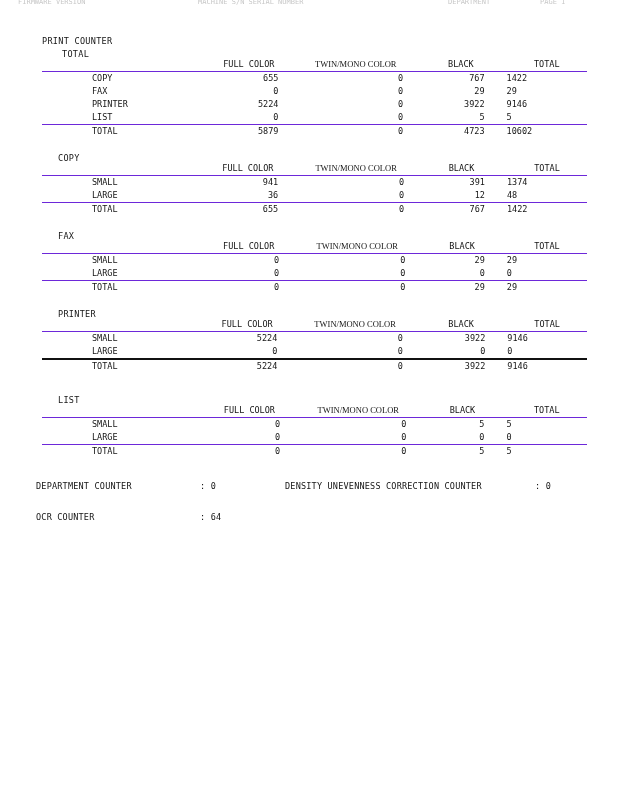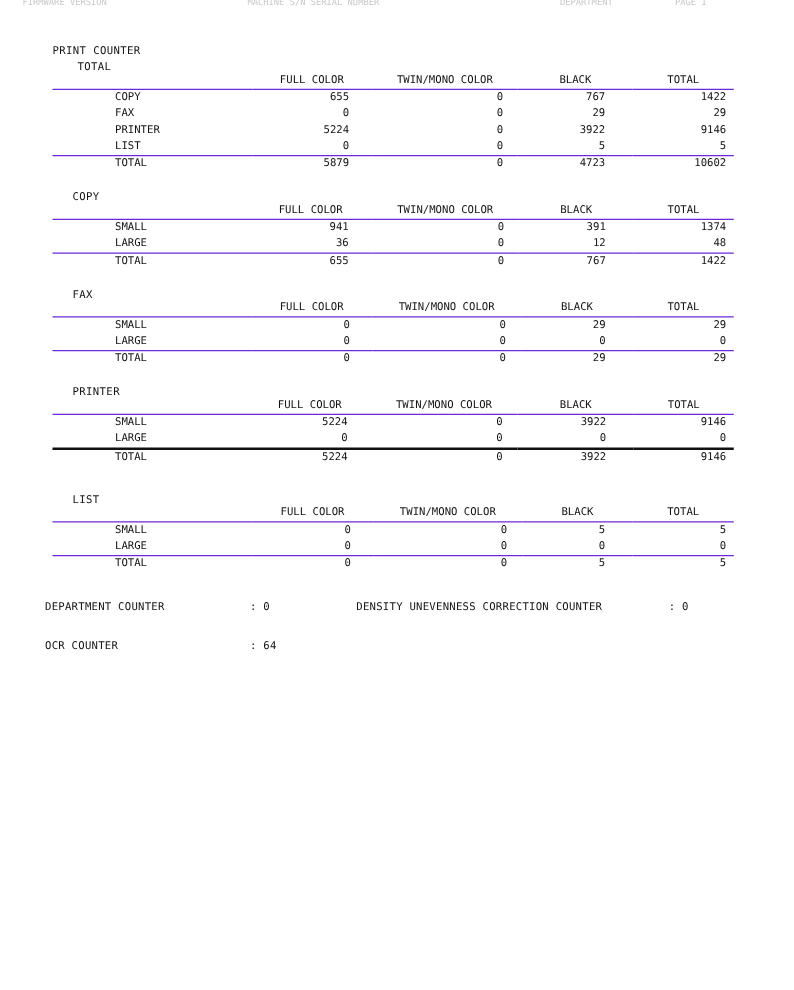--- a/index.html
+++ b/index.html
@@ -65,26 +65,26 @@
     padding: 0;
     font-weight: normal;
     white-space: nowrap;
     height: 13px;
     line-height: 13px;
   }
   .col-label  { width: 155px; text-align: left;  padding-left: 50px !important; }
   .col-full   { width: 105px; text-align: right; padding-right: 18px !important; }
   .col-twin   { width: 130px; text-align: right; padding-right: 12px !important; }
   .col-black  { width: 100px; text-align: right; padding-right: 22px !important; }
-  .col-total  { width: 105px; text-align: right; padding-right: 6px !important; }
+  .col-total  { width: 105px; text-align: left; padding-right: 6px !important; }
 
   .hdr td { text-align: center; }
   .hdr .col-label { text-align: left; }
   .hdr .col-full  { text-align: center; padding-right: 0 !important; }
-  .hdr .col-twin  { text-align: center; padding-right: 0 !important; }
+  .hdr .col-twin  { text-align: center; padding-right: 0 !important; font-family: Liberation Serif, serif; }
   .hdr .col-black { text-align: center; padding-right: 0 !important; }
   .hdr .col-total { text-align: center; padding-right: 0 !important; }
   .rule-bot td   { border-bottom: 1px solid #6d28d9; }
   .rule-thick td { border-bottom: 2px solid #111; }
 
   .footer-line {
     position: absolute;
     font-size: 8.5px;
     color: #141414;
     white-space: nowrap;

